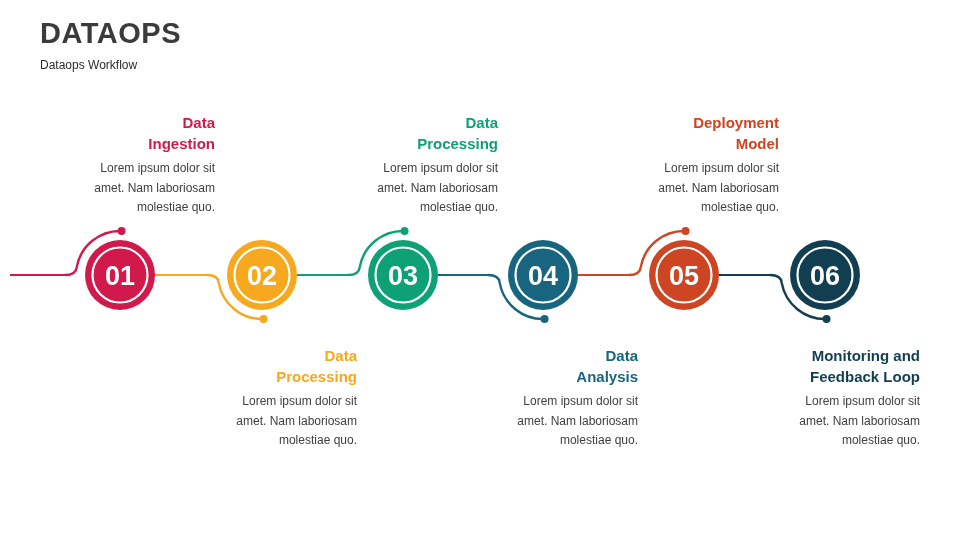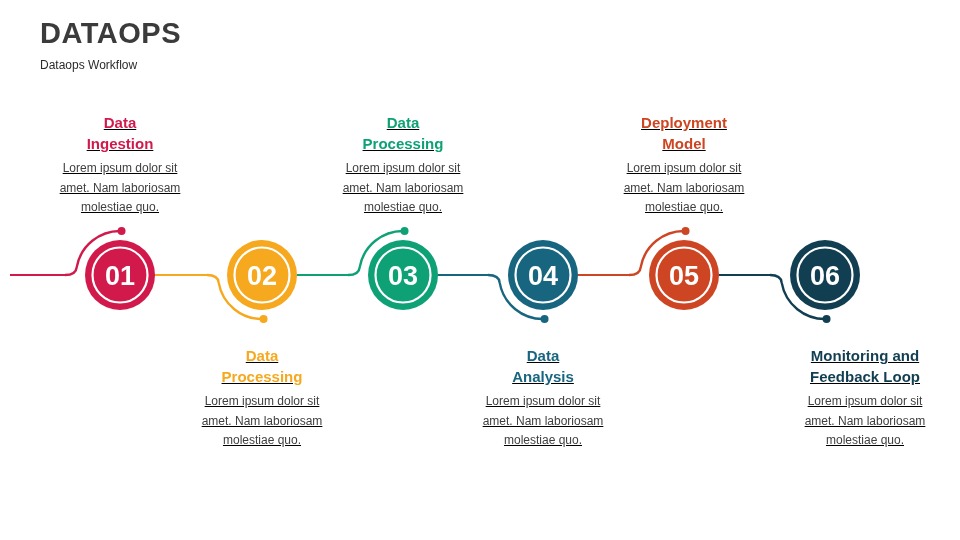--- a/index.html
+++ b/index.html
@@ -19,21 +19,21 @@
   }
   .slide-subtitle {
     position: absolute; left: 40px; top: 58px;
     font-size: 12px; font-weight: 400;
     color: #2b2b2b;
   }
 
   .timeline-svg { position: absolute; left: 0; top: 215px; width: 960px; height: 130px; }
 
   .step-text {
-    position: absolute; width: 190px; text-align: center; text-decoration: underline;
+    position: absolute; width: 190px; text-align: right;
   }
   .step-text.top    { top: 112px; }
   .step-text.bottom { top: 345px; }
   .step-title {
     font-size: 15px; font-weight: 700; line-height: 21px;
   }
   .step-title span { display: block; }
   .step-body {
     margin-top: 5px;
     font-size: 12px; line-height: 19.5px; color: #404040;
@@ -140,21 +140,21 @@
       <span>Deployment</span>
       <span>Model</span>
     </div>
     <div class="step-body">
       <span>Lorem ipsum dolor sit</span>
       <span>amet. Nam laboriosam</span>
       <span>molestiae quo.</span>
     </div>
   </div>
 
-  <div class="step-text bottom" style="left: 770px;">
+  <div class="step-text bottom" style="left: 730px;">
     <div class="step-title" style="color: rgb(18, 62, 82);">
       <span>Monitoring and</span>
       <span>Feedback Loop</span>
     </div>
     <div class="step-body">
       <span>Lorem ipsum dolor sit</span>
       <span>amet. Nam laboriosam</span>
       <span>molestiae quo.</span>
     </div>
   </div>

